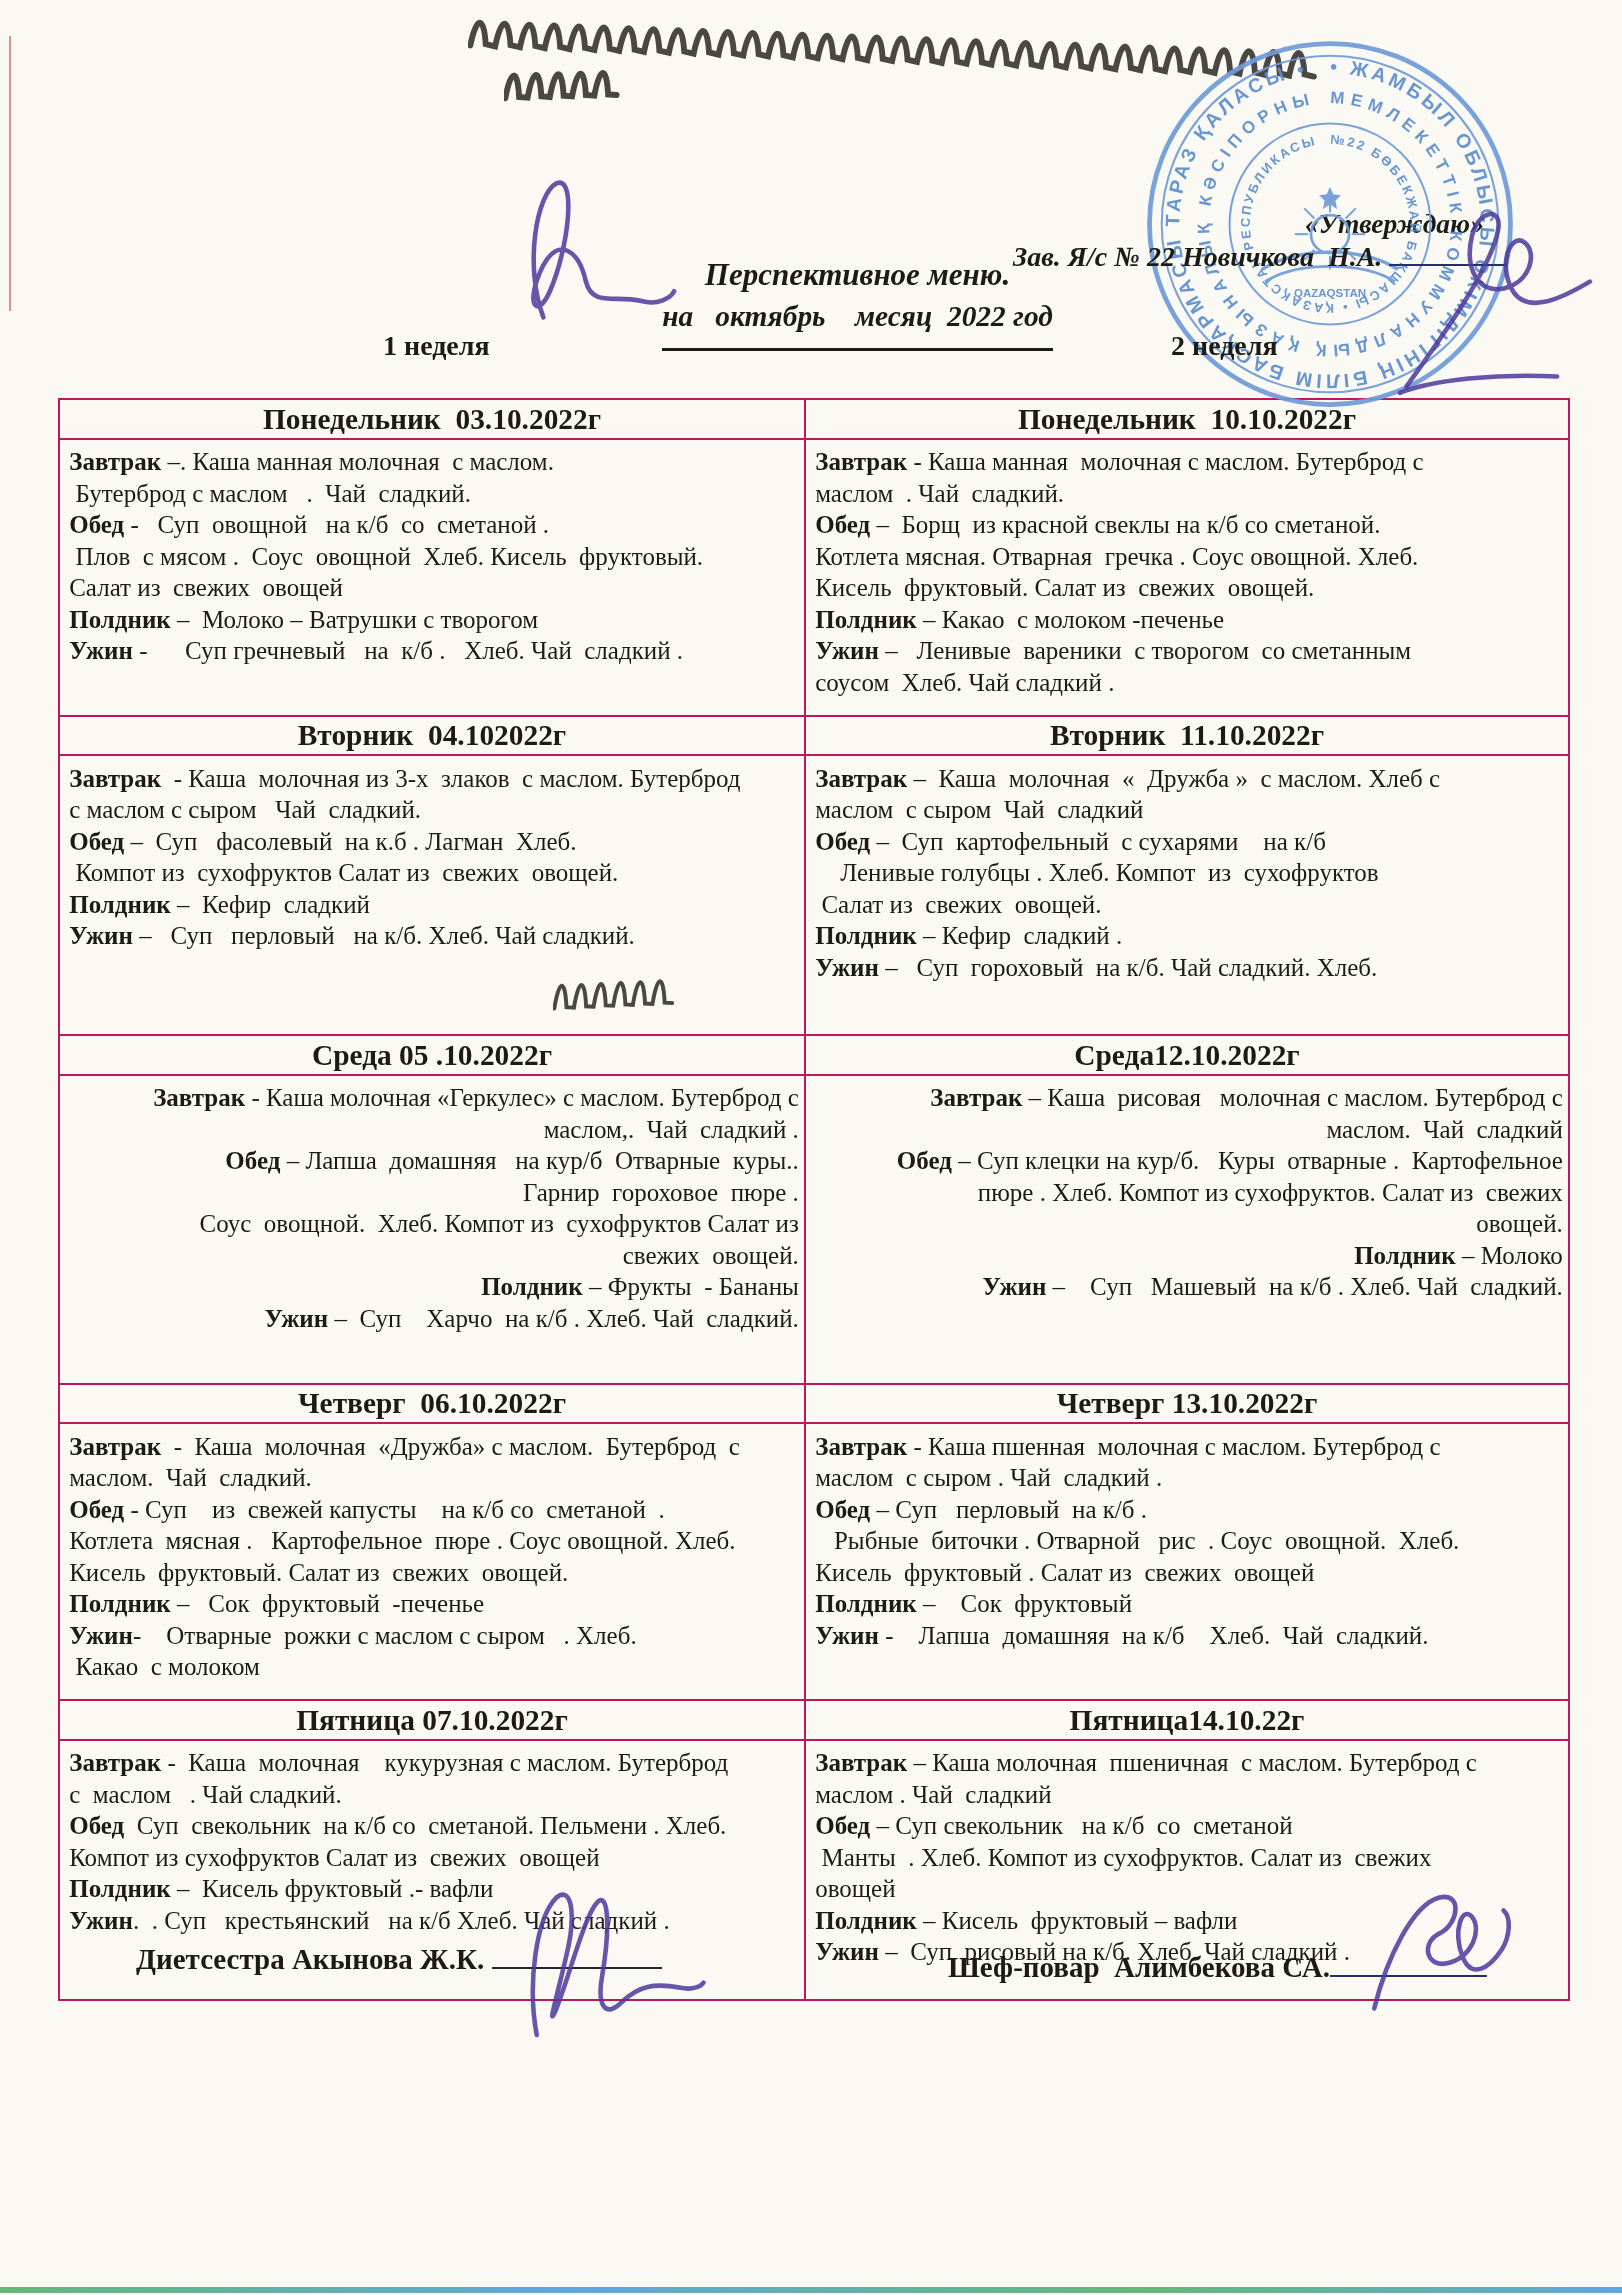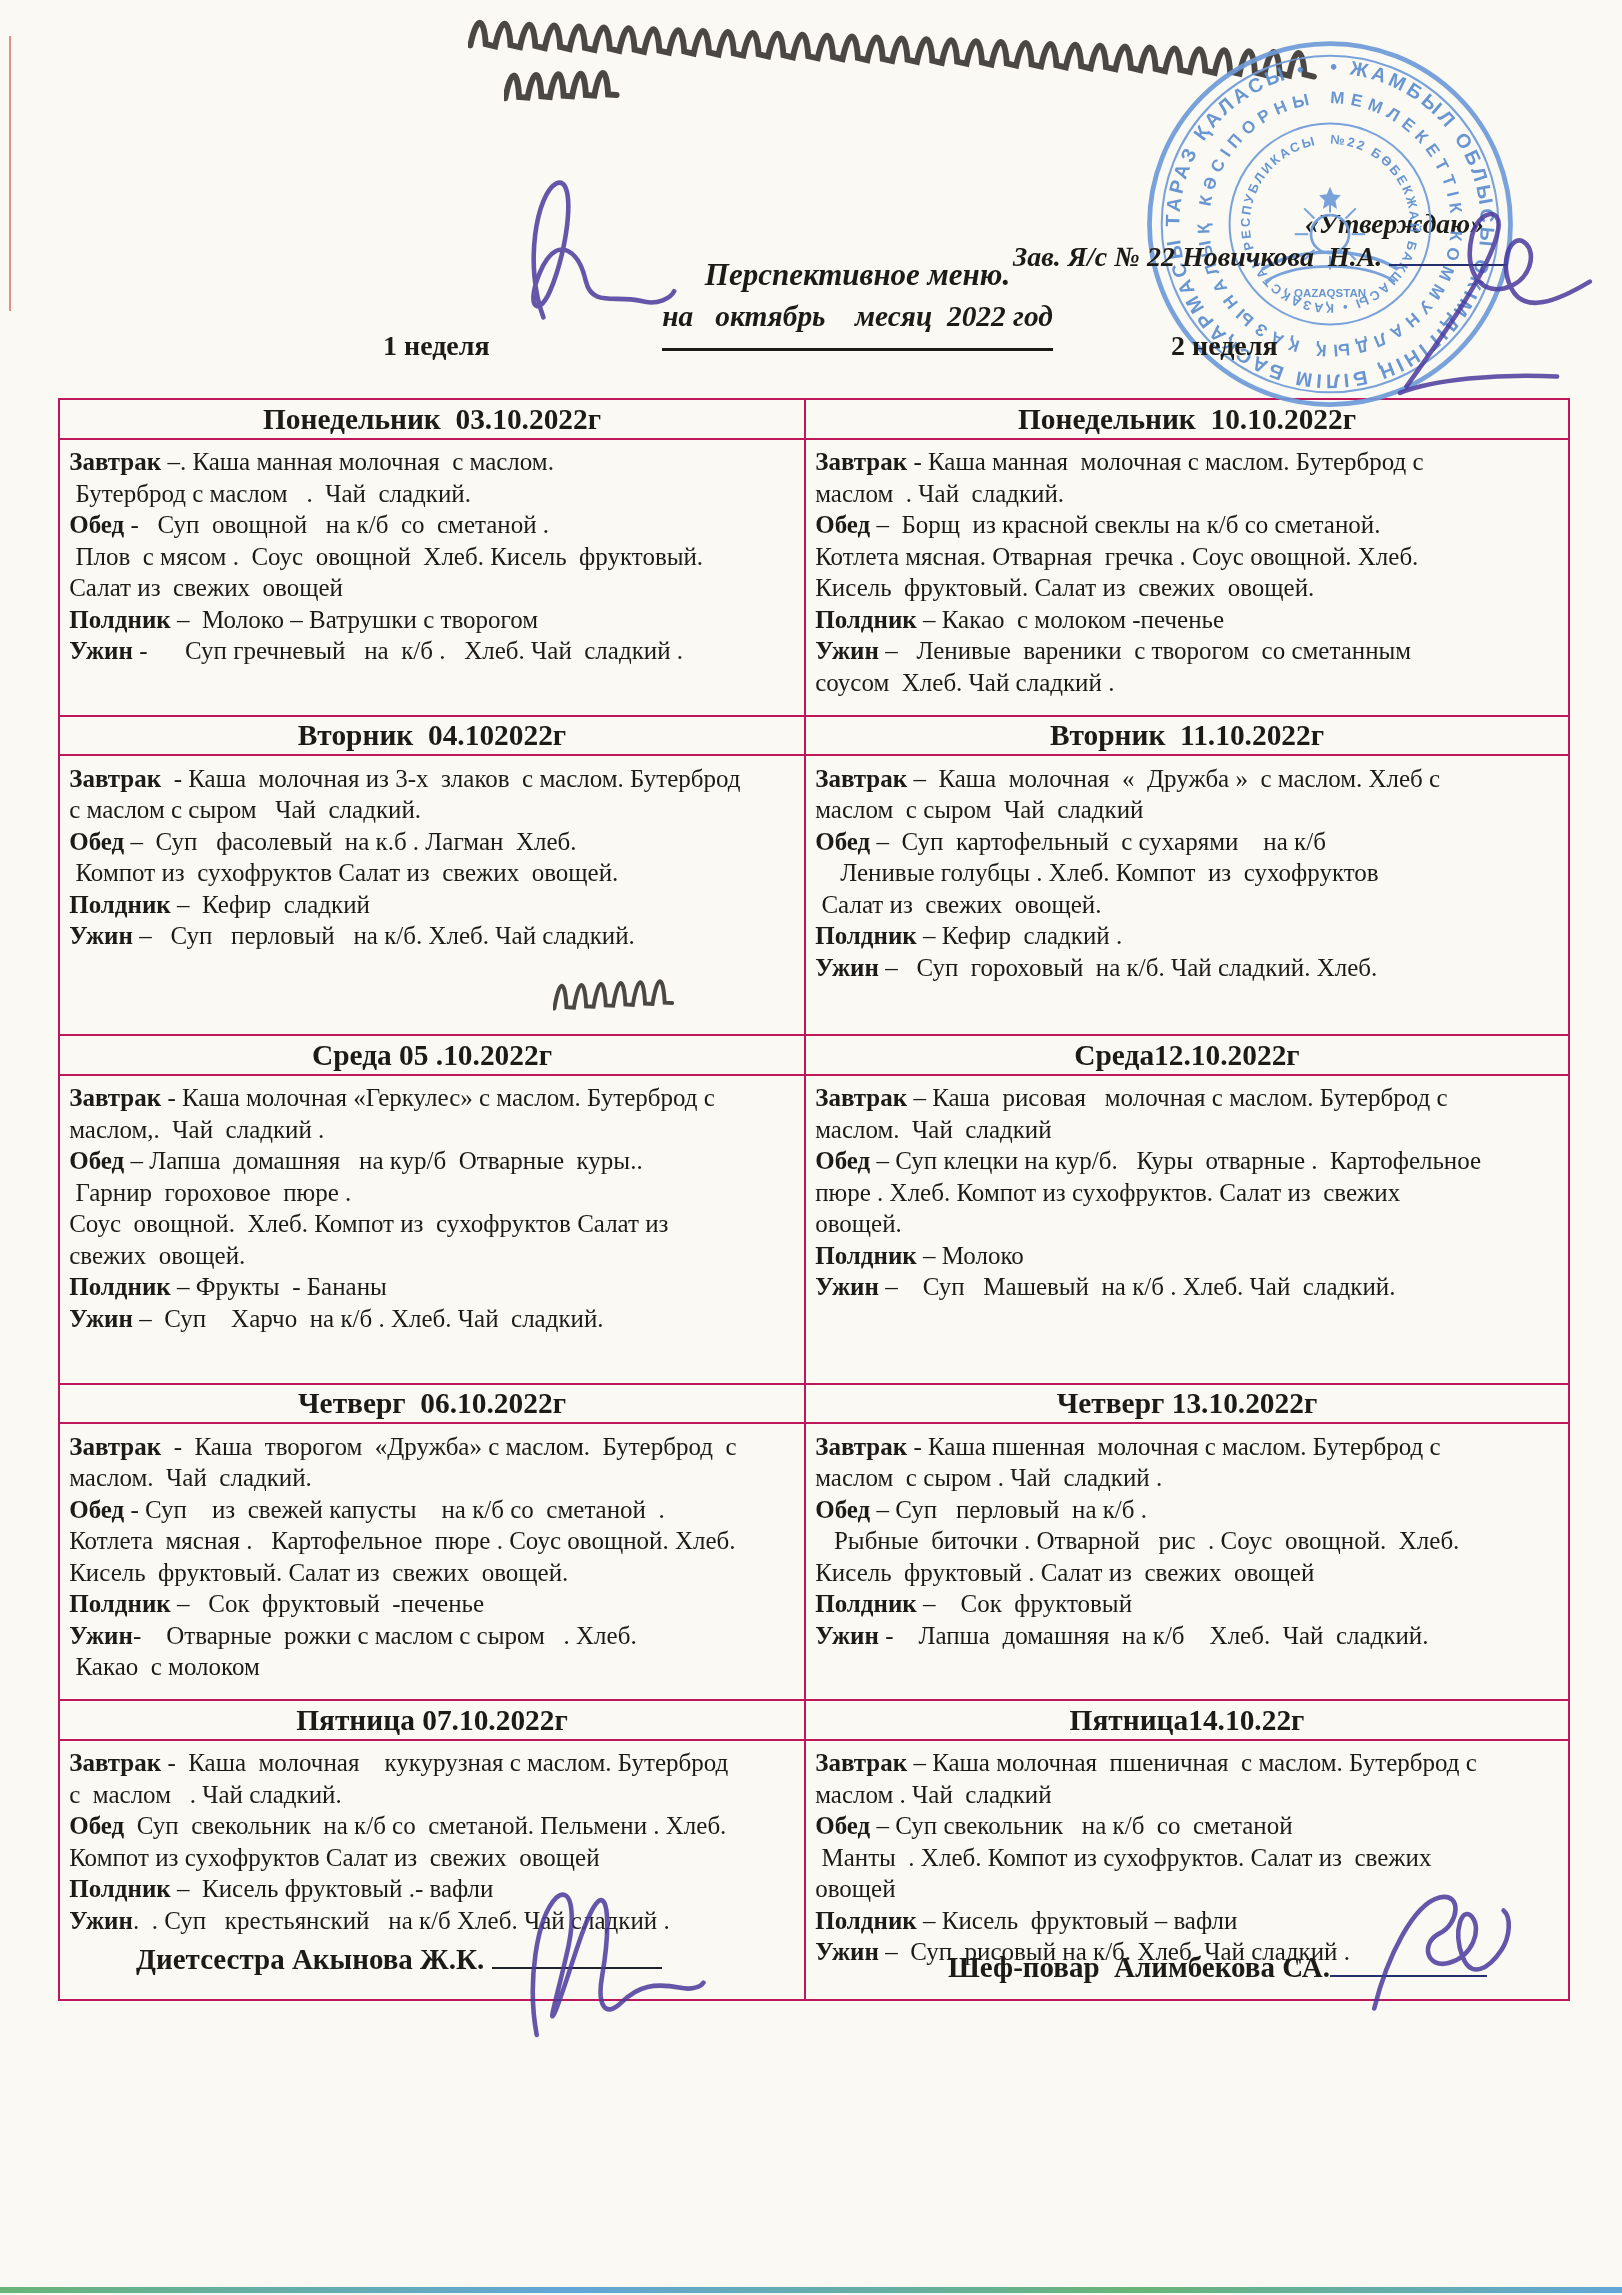--- a/index.html
+++ b/index.html
@@ -34,21 +34,21 @@
   
   #menu-table{position:absolute; left:58px; top:398px; width:1510px; border-collapse:collapse; table-layout:fixed;}
   #menu-table td{border:2px solid #be185d; vertical-align:top;}
   td.day-header{height:34px; text-align:center; font-weight:bold; font-size:29.4px; padding-top:2.6px; white-space:pre;}
   td.menu-cell{font-size:25px; line-height:1.26; padding:6.5px 5.2px 6.5px 9.2px;}
   td.menu-cell .entry{white-space:pre-wrap;}
   td.menu-cell b{font-weight:bold;}
   col.left-col{width:746px;} col.right-col{width:764px;}
   tr.content-row-0 td{height:262px;}
   tr.content-row-1 td{height:265px;}
-  tr.content-row-2 td{height:294px;}
+  tr.content-row-2 td{height:294px;text-align:right;}
   tr.content-row-3 td{height:262px;}
   tr.content-row-4 td{height:245px;}
   
   #dietician-line{left:136px; top:1943px; font-weight:bold; font-size:29px; white-space:pre;}
   #chef-line{left:948px; top:1951px; font-weight:bold; font-size:29px; white-space:pre;}
 </style>
 </head>
 <body>
 
 <div id="page">
@@ -207,21 +207,21 @@
             <div class="entry"><b>Полдник</b><span> – Молоко</span></div>
             <div class="entry"><b>Ужин</b><span> –    Суп   Машевый  на к/б . Хлеб. Чай  сладкий.</span></div>
           </td>
         </tr>
         <tr class="header-row">
           <td class="day-header">Четверг  06.10.2022г</td>
           <td class="day-header">Четверг 13.10.2022г</td>
         </tr>
         <tr class="content-row content-row-3">
           <td class="menu-cell">
-            <div class="entry"><b>Завтрак</b><span>  -  Каша  творогом  «Дружба» с маслом.  Бутерброд  с
+            <div class="entry"><b>Завтрак</b><span>  -  Каша  молочная  «Дружба» с маслом.  Бутерброд  с
 маслом.  Чай  сладкий.</span></div>
             <div class="entry"><b>Обед</b><span> - Суп    из  свежей капусты    на к/б со  сметаной  .
 Котлета  мясная .   Картофельное  пюре . Соус овощной. Хлеб.
 Кисель  фруктовый. Салат из  свежих  овощей.</span></div>
             <div class="entry"><b>Полдник</b><span> –   Сок  фруктовый  -печенье</span></div>
             <div class="entry"><b>Ужин</b><span>-    Отварные  рожки с маслом с сыром   . Хлеб.
  Какао  с молоком</span></div>
           </td>
           <td class="menu-cell">
             <div class="entry"><b>Завтрак</b><span> - Каша пшенная  молочная с маслом. Бутерброд с

